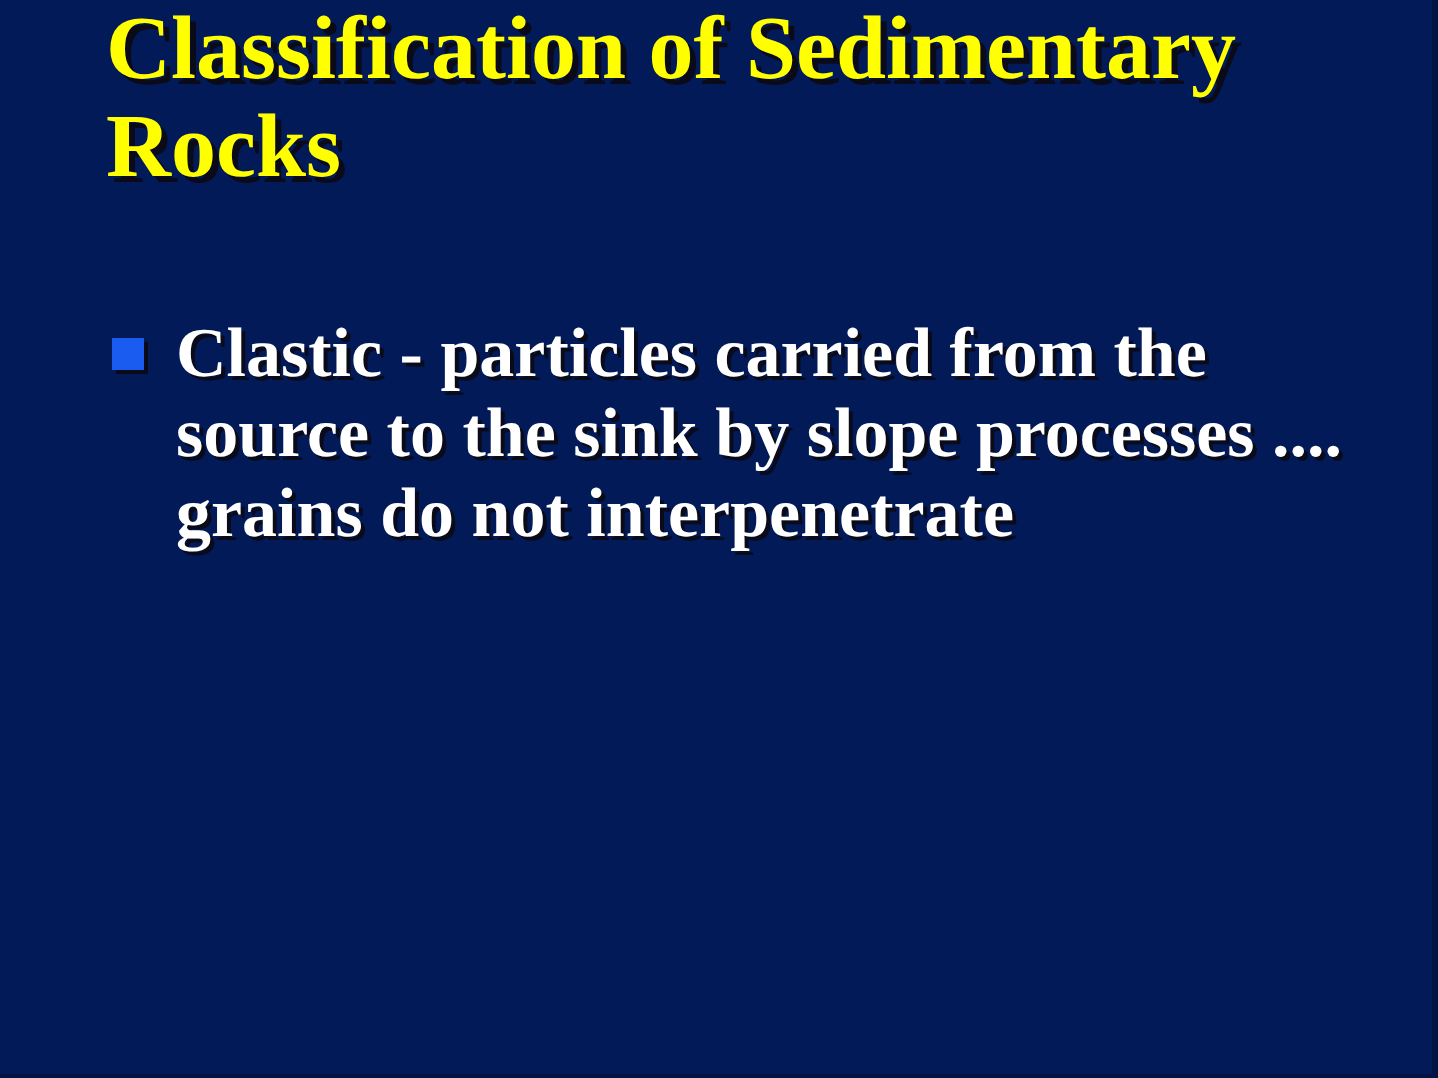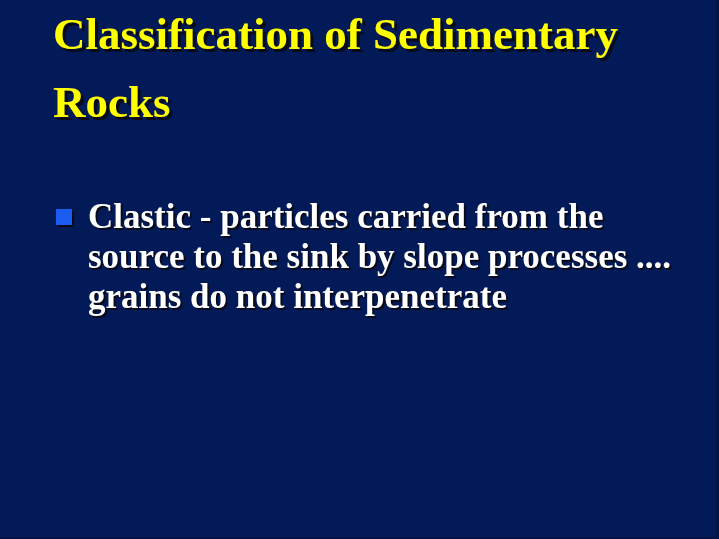--- a/index.html
+++ b/index.html
@@ -33,39 +33,38 @@
     height: 2px;
     background: #011444;
   }
 
   #title {
     position: absolute;
     left: 53px;
     top: 0px;
     width: 620px;
     font-size: 45px;
-    line-height: 68px;
+    line-height: 49px;
     font-weight: bold;
     color: #ffff00;
     text-shadow: 3px 3px 0 #0a0a18;
     letter-spacing: 0px;
   }
 
   #body-block {
     position: absolute;
     left: 53px;
     top: 157px;
     width: 650px;
   }
 
   .bullet-row {
     position: relative;
     padding-left: 35px;
     margin-bottom: 0px;
-    margin-top: 40px;
   }
   .bullet-row + .bullet-row {
     margin-top: 2px;
   }
 
   .bullet-marker {
     position: absolute;
     left: 3px;
     top: 12px;
     width: 16px;

